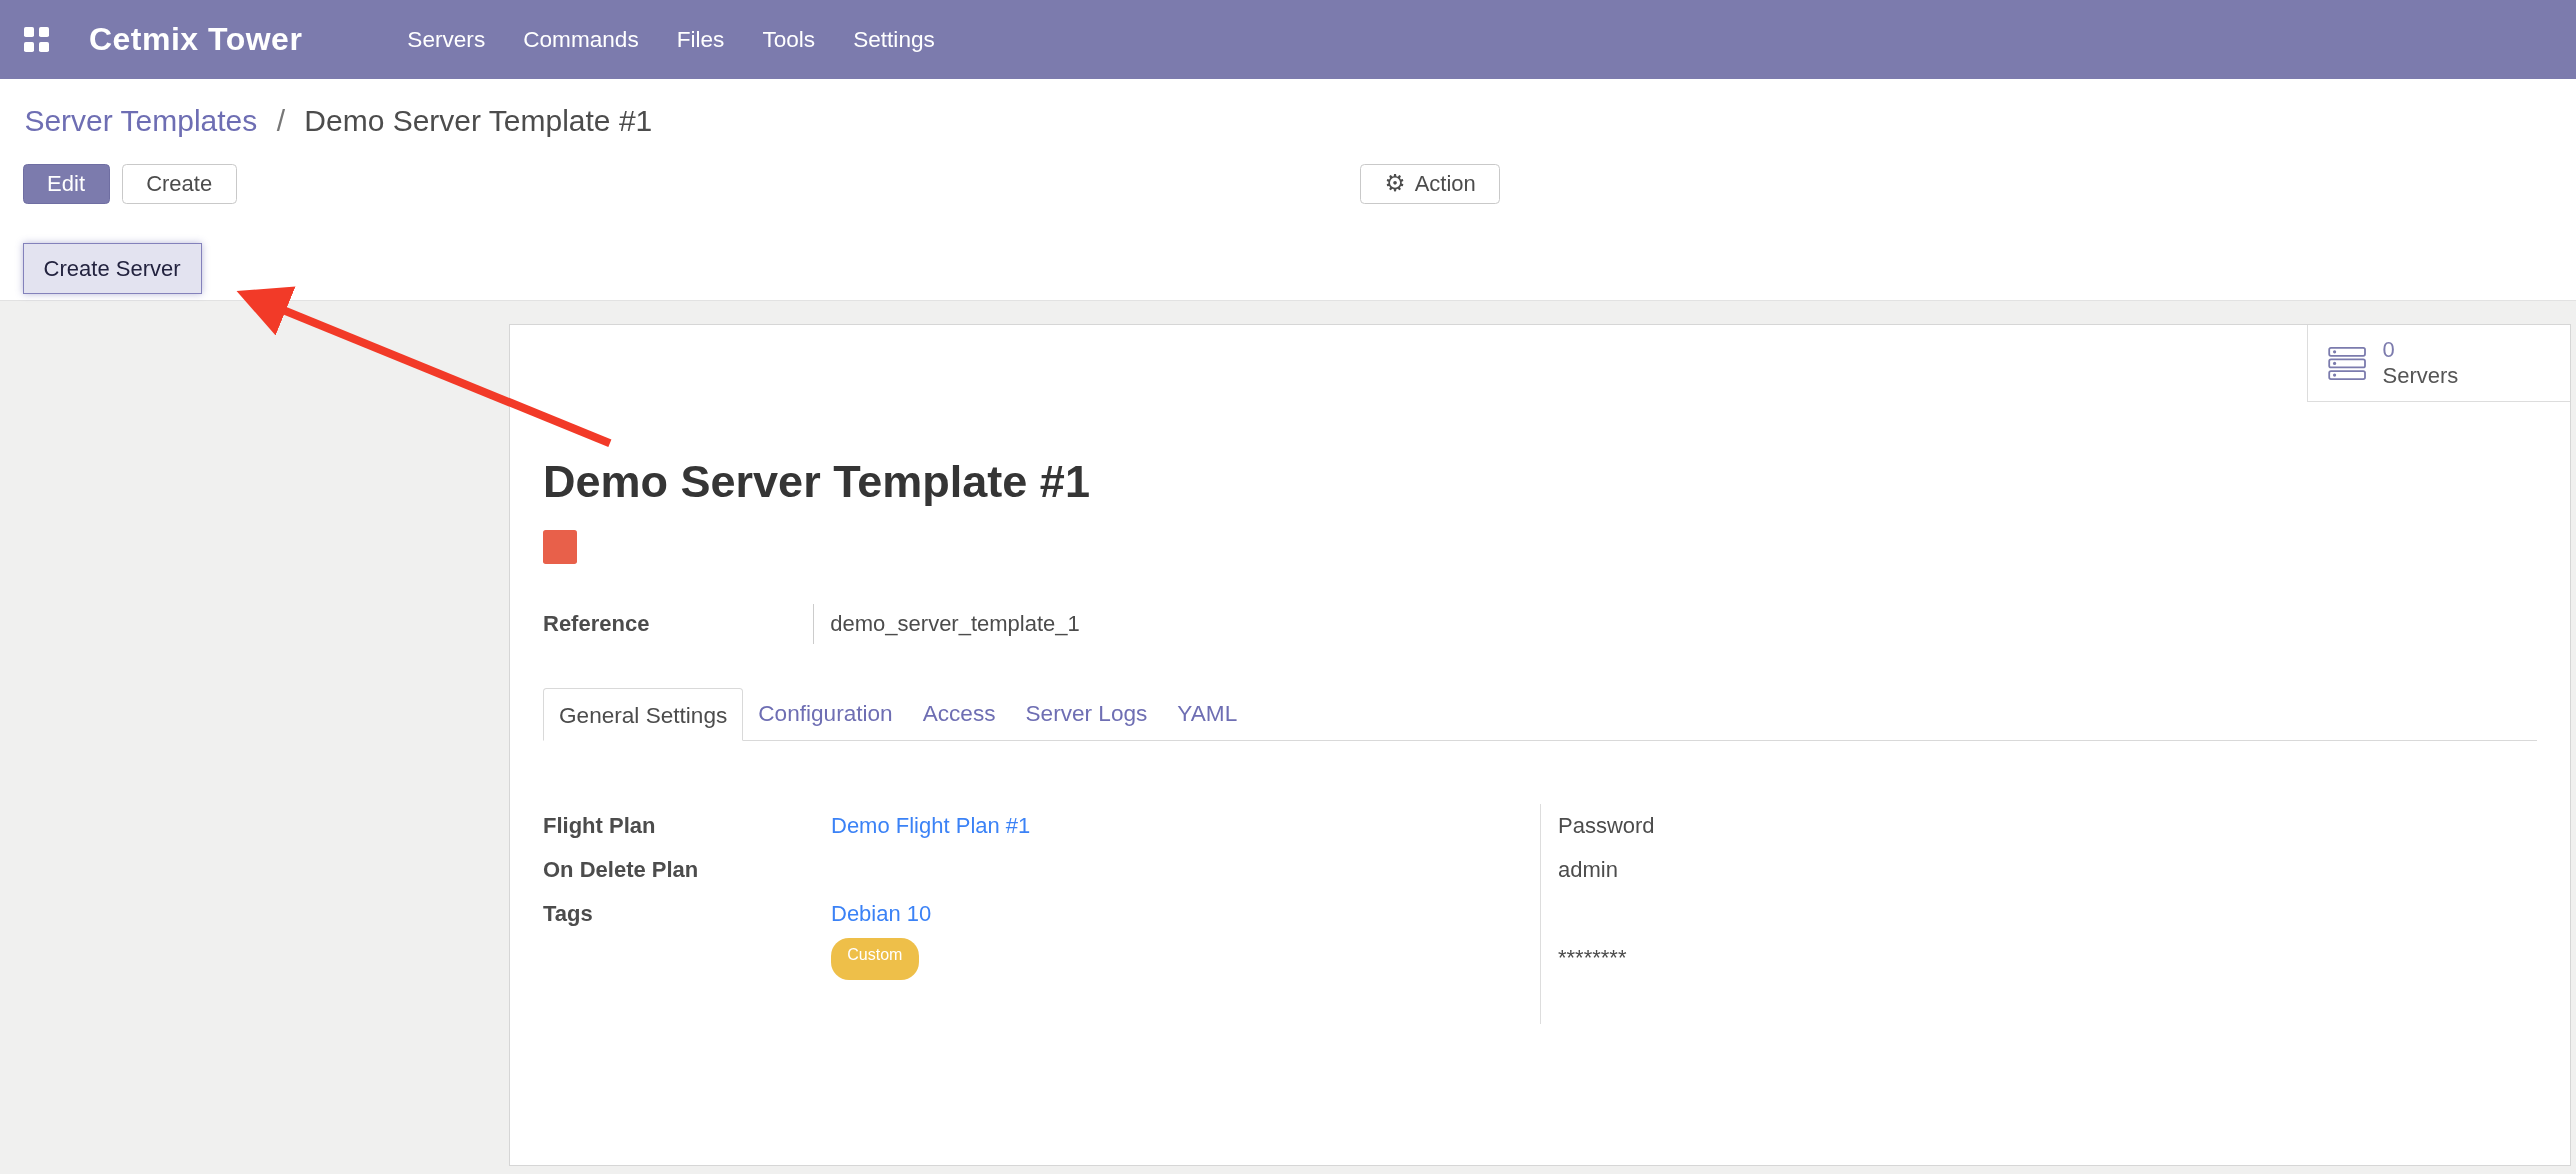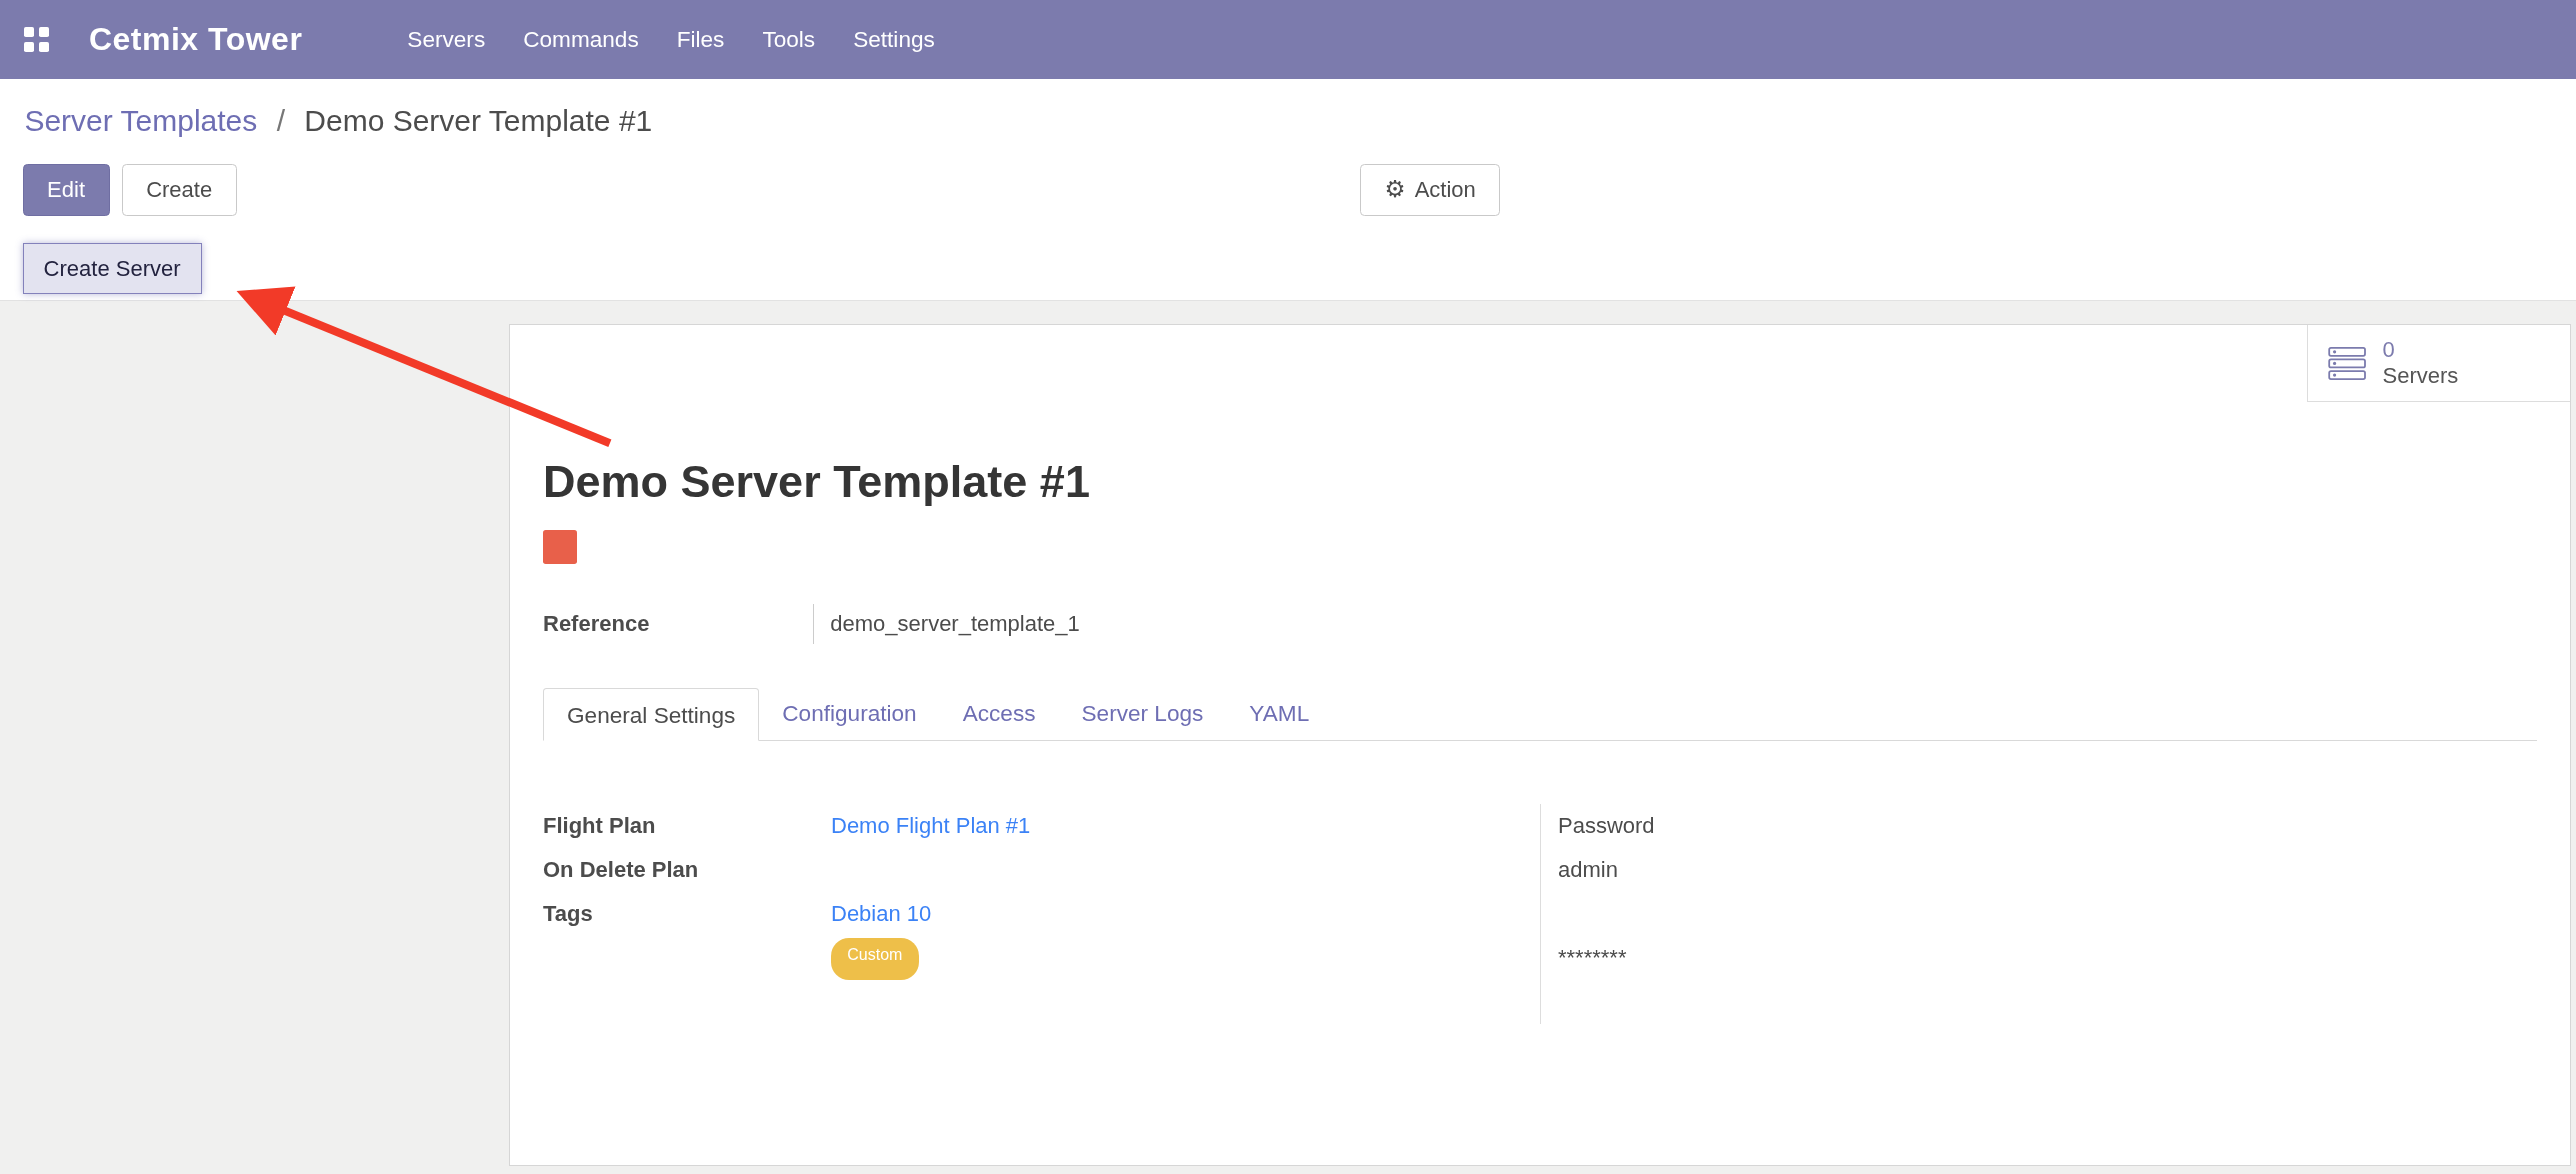--- a/index.html
+++ b/index.html
@@ -19,21 +19,21 @@
 
   
   .breadcrumb-row { padding:25px 0 0 24.4px; font-size:30px; height:60px; }
   .bc-link { color:#6e6eb3; text-decoration:none; cursor:pointer; }
   .bc-sep { color:#777; margin:0 11px; }
   .bc-current { color:#4c4c4c; }
 
   
   .btn-row { position:relative; margin-top:25px; padding-left:22.6px; height:52px; }
   .btn {
-    font-family:inherit; font-size:22px; height:52px; padding:0 23.5px;
+    font-family:inherit; font-size:22px; height:40px; padding:0 23.5px;
     border-radius:4.5px; border:0.9px solid #c9c9c9; background:#fff; color:#4c4c4c; cursor:pointer;
   }
   .btn.primary { background:#7c7bad; border-color:#6f6ea2; color:#fff; }
   .btn + .btn { margin-left:8.1px; }
   .action-btn { position:absolute; left:1352px; top:0; display:inline-flex; align-items:center; gap:9px; }
   .gear { font-size:23.5px; line-height:1; }
 
   
   .create-row { margin-top:27px; padding:0 0 6.3px 22.6px; border-bottom:0.9px solid #e2e2e2; }
   .create-server-btn {
@@ -56,21 +56,21 @@
 
   .card-title { margin:132px 0 0 33px; font-size:45px; line-height:1.1; font-weight:bold; color:#353535; }
   .color-swatch { width:34px; height:34px; background:#e8604a; border-radius:2.7px; margin:23.5px 0 0 33px; cursor:pointer; }
 
   .ref-row { display:flex; align-items:center; margin:40px 0 0 33px; height:40px; font-size:22px; }
   .ref-label { width:270px; font-weight:bold; color:#4c4c4c; }
   .vsep { align-self:stretch; border-left:0.9px solid #ccc; }
   .ref-value { margin-left:16.3px; color:#4c4c4c; }
 
   .tabs { display:flex; margin:43px 33px 0 33px; border-bottom:0.9px solid #d9d9d9; align-items:flex-end; }
-  .tab { font-size:22.6px; height:53px; line-height:53px; padding:0 23px; color:#6e6eb3; cursor:pointer; white-space:nowrap; }
+  .tab { font-size:22.6px; height:53px; line-height:53px; padding:0 15px; color:#6e6eb3; cursor:pointer; white-space:nowrap; }
   .tab.active {
     background:#fff; border:0.9px solid #d9d9d9; border-bottom:0.9px solid #fff; margin-bottom:-0.9px;
     color:#4c4c4c; border-top-left-radius:3.6px; border-top-right-radius:3.6px;
   }
 
   .fields { display:flex; margin:63px 33px 0 33px; font-size:22px; }
   .col-left { width:997px; display:flex; }
   .col-right { flex:1; display:flex; }
   .lab-stack { width:270px; }
   .val-stack { flex:1; }

